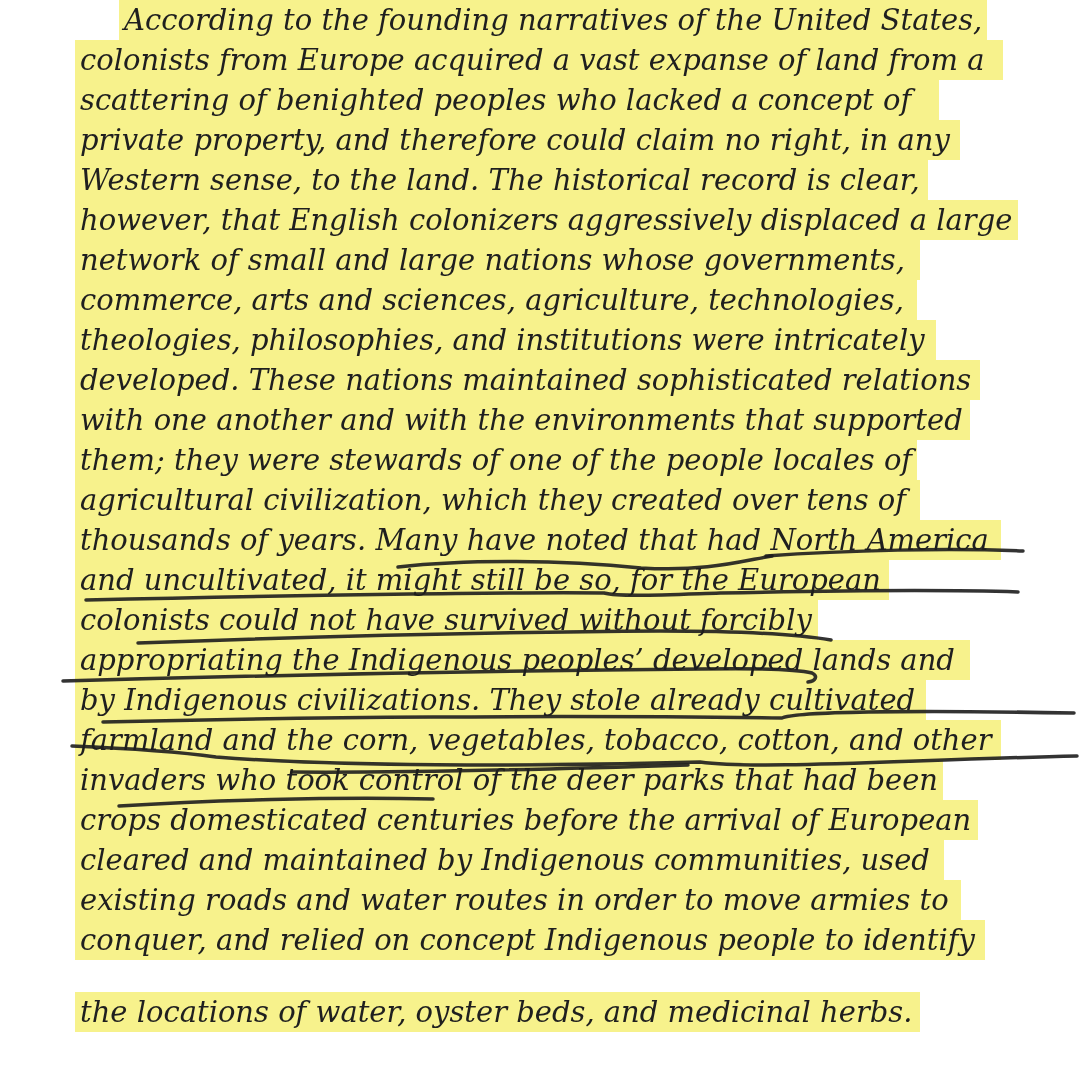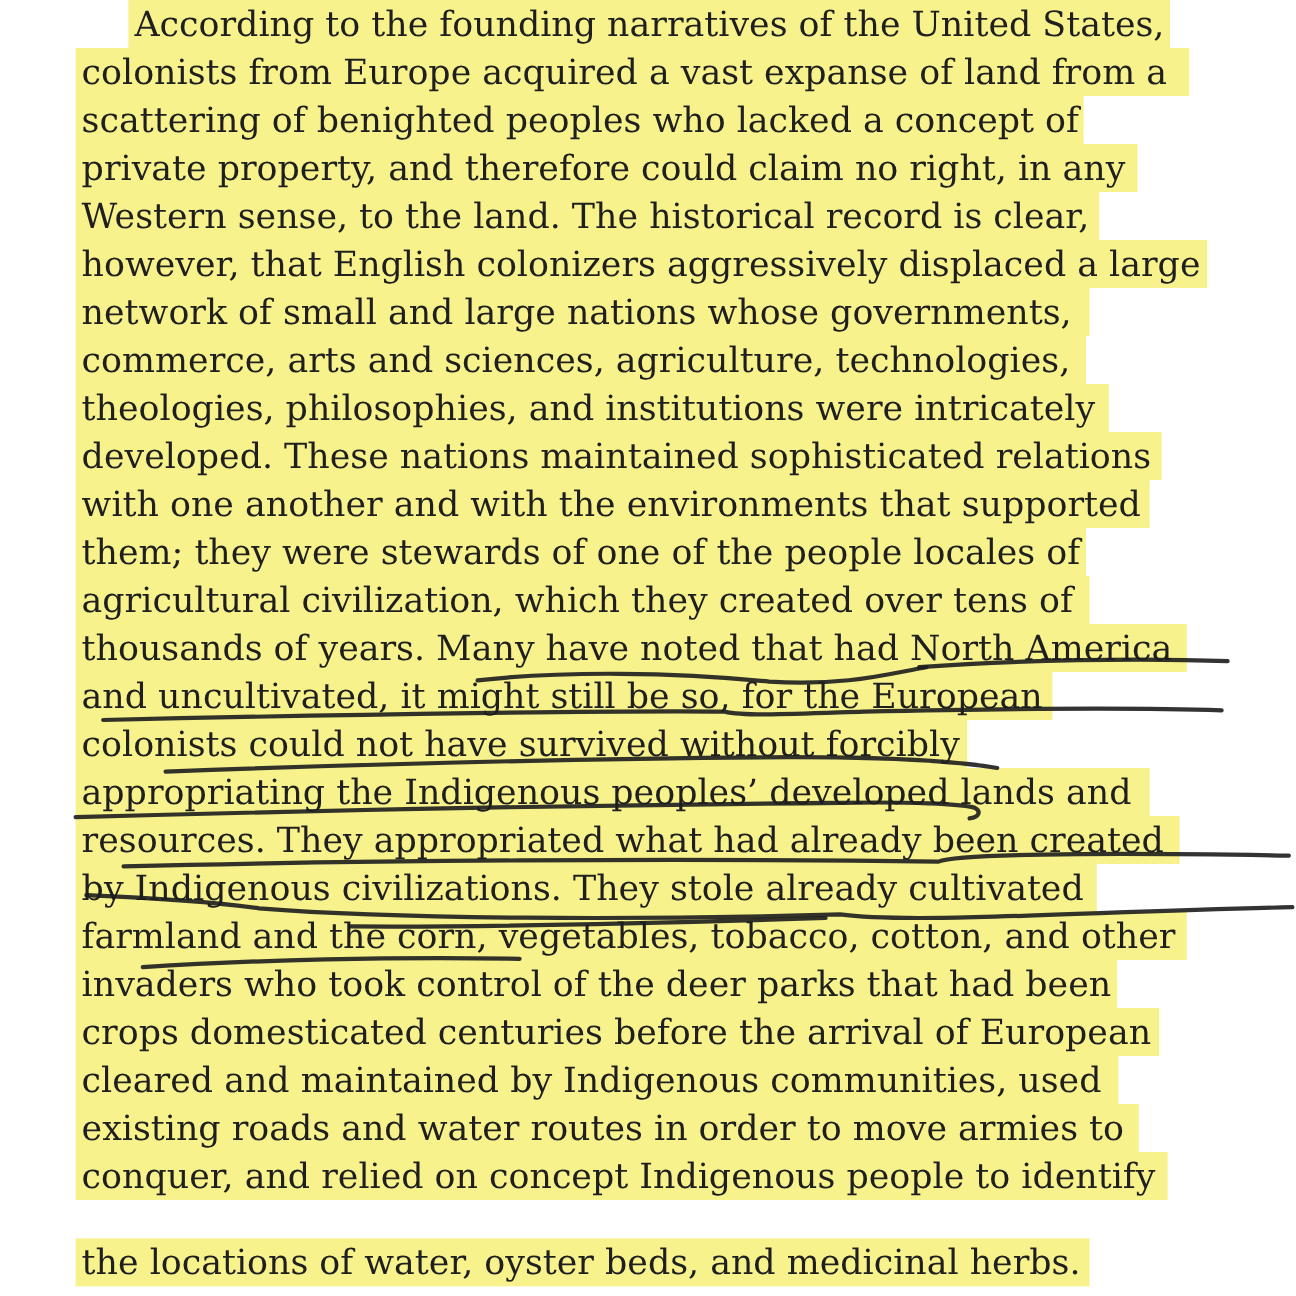--- a/index.html
+++ b/index.html
@@ -3,21 +3,21 @@
 <meta charset="utf-8">
 <style>
   html,body{margin:0;padding:0;background:#ffffff;}
   body{width:1080px;height:1080px;overflow:hidden;}
   .page{
     position:relative;width:1080px;height:1080px;
     font-family:"DejaVu Serif","Liberation Serif",serif;
     font-size:29px;color:var(--text,#1f1f1f);
     background:#ffffff;
   }
-  .text-block{position:absolute;top:0;left:0;padding-left:68px;z-index:1;}
+  .text-block{position:absolute;top:0;left:12px;padding-left:68px;z-index:1;font-style:italic;}
   .line{height:40px;}
   .line .hl{
     display:block;width:max-content;height:40px;line-height:40px;
     background:var(--hl,#f7f28c);
     padding-left:5px;margin-left:-5px;
     white-space:nowrap;
   }
   .line.indent .hl{margin-left:39px;}
   svg.ink{position:absolute;left:0;top:0;z-index:2;pointer-events:none;}
   svg.ink path{fill:none;stroke:var(--ink,#1d1d1d);stroke-width:3.5;stroke-linecap:round;opacity:.9;}
@@ -27,21 +27,21 @@
 
 <div class="page">
   <div class="text-block">
       <div class="line indent">
         <span class="hl" style="padding-right: 5px;">According to the founding narratives of the United States,</span>
       </div>
       <div class="line">
         <span class="hl" style="padding-right: 18px;">colonists from Europe acquired a vast expanse of land from a</span>
       </div>
       <div class="line">
-        <span class="hl" style="padding-right: 4px;">scattering of benighted peoples who lacked a concept of</span>
+        <span class="hl" style="padding-right: 28px;">scattering of benighted peoples who lacked a concept of</span>
       </div>
       <div class="line">
         <span class="hl" style="padding-right: 10px;">private property, and therefore could claim no right, in any</span>
       </div>
       <div class="line">
         <span class="hl" style="padding-right: 8px;">Western sense, to the land. The historical record is clear,</span>
       </div>
       <div class="line">
         <span class="hl" style="padding-right: 6px;">however, that English colonizers aggressively displaced a large</span>
       </div>
@@ -72,23 +72,20 @@
       <div class="line">
         <span class="hl" style="padding-right: 8px;">and uncultivated, it might still be so, for the European</span>
       </div>
       <div class="line">
         <span class="hl" style="padding-right: 6px;">colonists could not have survived without forcibly</span>
       </div>
       <div class="line">
         <span class="hl" style="padding-right: 15px;">appropriating the Indigenous peoples’ developed lands and</span>
       </div>
       <div class="line">
-        <span class="hl" style="padding-right: 13px;">resources. They appropriated what had already been created</span>
-      </div>
-      <div class="line">
         <span class="hl" style="padding-right: 11px;">by Indigenous civilizations. They stole already cultivated</span>
       </div>
       <div class="line">
         <span class="hl" style="padding-right: 9px;">farmland and the corn, vegetables, tobacco, cotton, and other</span>
       </div>
       <div class="line">
         <span class="hl" style="padding-right: 5px;">invaders who took control of the deer parks that had been</span>
       </div>
       <div class="line">
         <span class="hl" style="padding-right: 7px;">crops domesticated centuries before the arrival of European</span>

